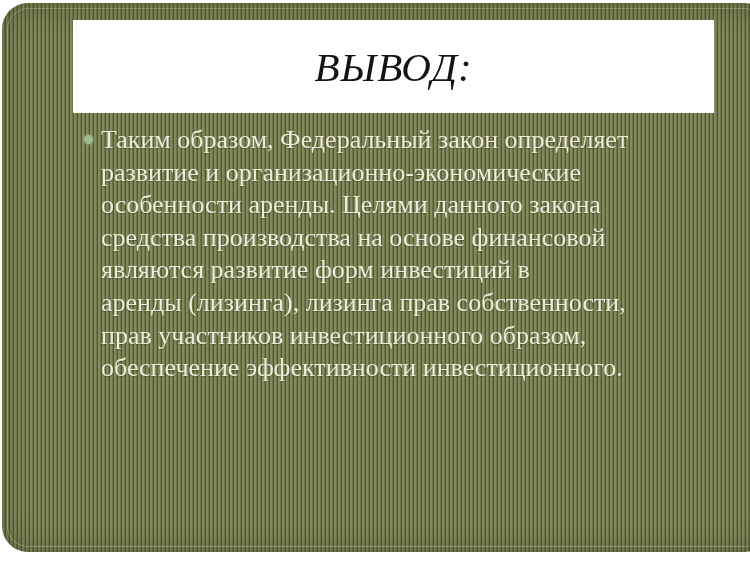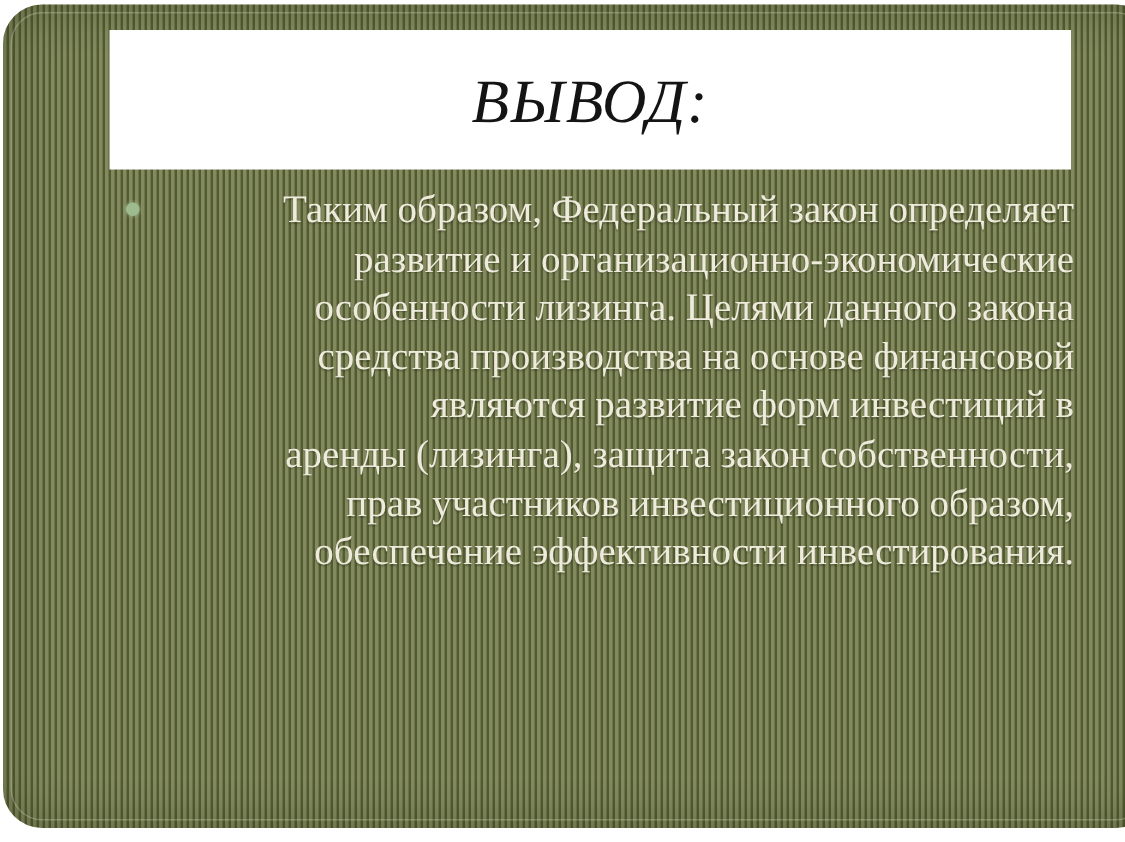--- a/index.html
+++ b/index.html
@@ -76,42 +76,41 @@
   .body-lines {
     position: absolute;
     left: 99px;
     top: 121px;
     width: 615px;
     font-size: 26px;
     line-height: 32.6px;
     color: var(--body-color);
     text-shadow: 0 1px 1px rgba(40, 46, 20, 0.35);
     font-family: "Liberation Serif", "DejaVu Serif", serif;
-    text-align: right;
   }
 
   .body-line {
     white-space: nowrap;
   }
 </style>
 </head>
 <body style="background: rgb(255, 255, 255);">
 
 <div class="frame">
 
   <div class="title-box">
     <h1 class="slide-title">ВЫВОД:</h1>
   </div>
 
   <span class="bullet"></span>
 
   <div class="body-lines">
     <div class="body-line">Таким образом, Федеральный закон определяет</div>
     <div class="body-line">развитие и организационно-экономические</div>
-    <div class="body-line">особенности лизинга. Целями данного закона</div>
+    <div class="body-line">особенности аренды. Целями данного закона</div>
     <div class="body-line">средства производства на основе финансовой</div>
     <div class="body-line">являются развитие форм инвестиций в</div>
-    <div class="body-line">аренды (лизинга), защита закон собственности,</div>
+    <div class="body-line">аренды (лизинга), лизинга прав собственности,</div>
     <div class="body-line">прав участников инвестиционного образом,</div>
-    <div class="body-line">обеспечение эффективности инвестирования.</div>
+    <div class="body-line">обеспечение эффективности инвестиционного.</div>
   </div>
 
 </div>
 
 </body></html>

